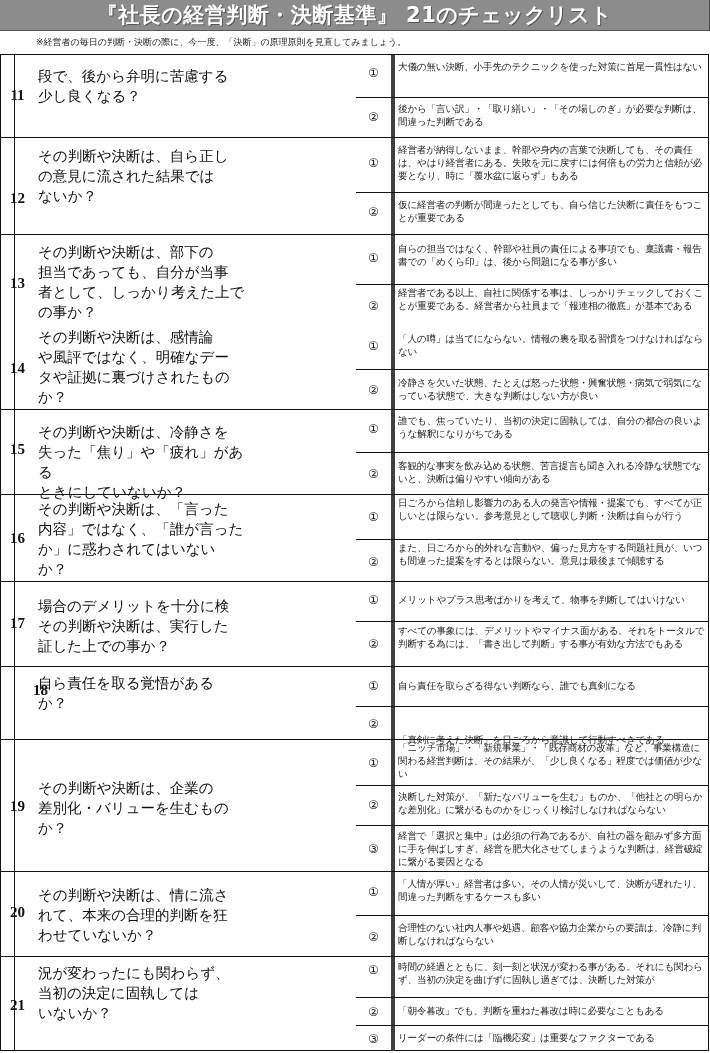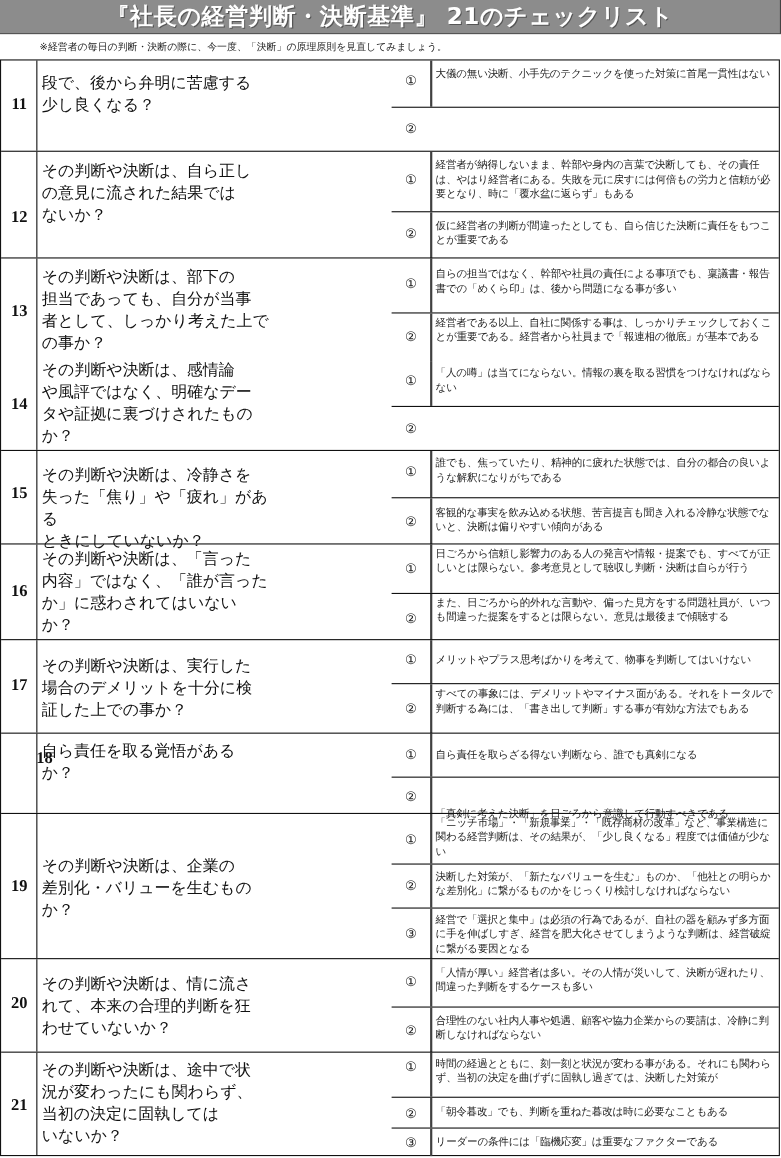--- a/index.html
+++ b/index.html
@@ -21,21 +21,21 @@
 
   .table {
     position: absolute; left: 0; top: 54px; width: 709px; height: 997px;
     border: 1px solid #111; border-left: 1px solid #111;
   }
   .row {
     position: absolute; left: 0; width: 707px; border-top: 1px solid #111;
   }
   .row.first { border-top: none; }
   .num-col {
-    position: absolute; left: 0; top: 0; width: 33px; height: 100%;
+    position: absolute; left: 0; top: 0; width: 14px; height: 100%;
     border-right: 1px solid #111;
   }
   .q-col {
     position: absolute; left: 33px; top: 0; width: 322px; height: 100%;
   }
   .ans-col {
     position: absolute; left: 355px; top: 0; width: 352px; height: 100%;
   }
   .num-label {
     position: absolute; left: 0; width: 33px; text-align: center;
@@ -48,21 +48,21 @@
   }
   .sub {
     position: absolute; left: 0; width: 352px;
   }
   .sub.line-top { border-top: 1px solid #111; }
   .circ {
     position: absolute; left: 0; width: 35px; text-align: center; font-size: 12px; color: #222;
   }
   .ans-box {
     position: absolute; left: 35px; top: 0; width: 317px; height: 100%;
-    border-left: 2px solid #404040;
+    border-left: 4px solid #404040;
     font-family: Liberation Mono, monospace;
   }
   .ans-text {
     position: absolute; left: 3px; right: 2px; font-size: 9.6px; line-height: 13px; color: #222;
     letter-spacing: -0.2px;
   }
 </style>
 </head>
 <body>
 
@@ -85,20 +85,23 @@
     </div>
     <div class="ans-col">
       <div class="sub" style="top:0;height:42px;">
         <div class="circ" style="top:11px;">①</div>
         <div class="ans-box">
             <div class="ans-text" style="top:6px;">大儀の無い決断、小手先のテクニックを使った対策に首尾一貫性はない</div>
           </div>
       </div>
       <div class="sub line-top" style="top:42px;height:40px;">
         <div class="circ" style="top:12px;">②</div>
+        <div class="ans-box">
+            <div class="ans-text" style="top:5px;">後から「言い訳」・「取り繕い」・「その場しのぎ」が必要な判断は、間違った判断である</div>
+          </div>
       </div>
     </div>
   </div>
 
   <div class="row" style="top:82px;height:97px;">
     <div class="num-col">
         <div class="num-label" style="top:52px;">12</div>
       </div>
     <div class="q-col">
       <div class="q-text" style="top:8px;">
@@ -156,40 +159,43 @@
           </div>
       </div>
       <div class="sub" style="top:94px;height:40px;">
         <div class="circ" style="top:10px;">①</div>
         <div class="ans-box">
             <div class="ans-text" style="top:4px;">「人の噂」は当てにならない。情報の裏を取る習慣をつけなければならない</div>
           </div>
       </div>
       <div class="sub line-top" style="top:134px;height:41px;">
         <div class="circ" style="top:13px;">②</div>
+        <div class="ans-box">
+            <div class="ans-text" style="top:7px;">冷静さを欠いた状態、たとえば怒った状態・興奮状態・病気で弱気になっている状態で、大きな判断はしない方が良い</div>
+          </div>
       </div>
     </div>
   </div>
 
   <div class="row" style="top:354px;height:85px;">
     <div class="num-col">
         <div class="num-label" style="top:31px;">15</div>
       </div>
     <div class="q-col">
       <div class="q-text" style="top:12px;">
         <div>その判断や決断は、冷静さを</div>
         <div>失った「焦り」や「疲れ」がある</div>
         <div>ときにしていないか？</div>
       </div>
     </div>
     <div class="ans-col">
       <div class="sub" style="top:0;height:42px;">
         <div class="circ" style="top:12px;">①</div>
         <div class="ans-box">
-            <div class="ans-text" style="top:5px;">誰でも、焦っていたり、精神的に疲れた状態では、自分の都合の良いような解釈になりがちである</div>
+            <div class="ans-text" style="top:5px;">誰でも、焦っていたり、当初の決定に固執しては、自分の都合の良いような解釈になりがちである</div>
           </div>
       </div>
       <div class="sub line-top" style="top:42px;height:43px;">
         <div class="circ" style="top:14px;">②</div>
         <div class="ans-box">
             <div class="ans-text" style="top:7px;">客観的な事実を飲み込める状態、苦言提言も聞き入れる冷静な状態でないと、決断は偏りやすい傾向がある</div>
           </div>
       </div>
     </div>
   </div>
@@ -221,22 +227,22 @@
       </div>
     </div>
   </div>
 
   <div class="row" style="top:526px;height:85px;">
     <div class="num-col">
         <div class="num-label" style="top:33px;">17</div>
       </div>
     <div class="q-col">
       <div class="q-text" style="top:14px;">
+        <div>場合のデメリットを十分に検</div>
         <div>その判断や決断は、実行した</div>
-        <div>場合のデメリットを十分に検</div>
         <div>証した上での事か？</div>
       </div>
     </div>
     <div class="ans-col">
       <div class="sub" style="top:0;height:39px;">
         <div class="circ" style="top:11px;">①</div>
         <div class="ans-box">
             <div class="ans-text" style="top:12px;">メリットやプラス思考ばかりを考えて、物事を判断してはいけない</div>
           </div>
       </div>
@@ -334,21 +340,20 @@
       </div>
     </div>
   </div>
 
   <div class="row" style="top:901px;height:94px;">
     <div class="num-col">
         <div class="num-label" style="top:40px;">21</div>
       </div>
     <div class="q-col">
       <div class="q-text" style="top:6px;">
-        <div>その判断や決断は、途中で状</div>
         <div>況が変わったにも関わらず、</div>
         <div>当初の決定に固執しては</div>
         <div>いないか？</div>
       </div>
     </div>
     <div class="ans-col">
       <div class="sub" style="top:0;height:40px;">
         <div class="circ" style="top:6px;">①</div>
         <div class="ans-box">
             <div class="ans-text" style="top:4px;">時間の経過とともに、刻一刻と状況が変わる事がある。それにも関わらず、当初の決定を曲げずに固執し過ぎては、決断した対策が</div>

